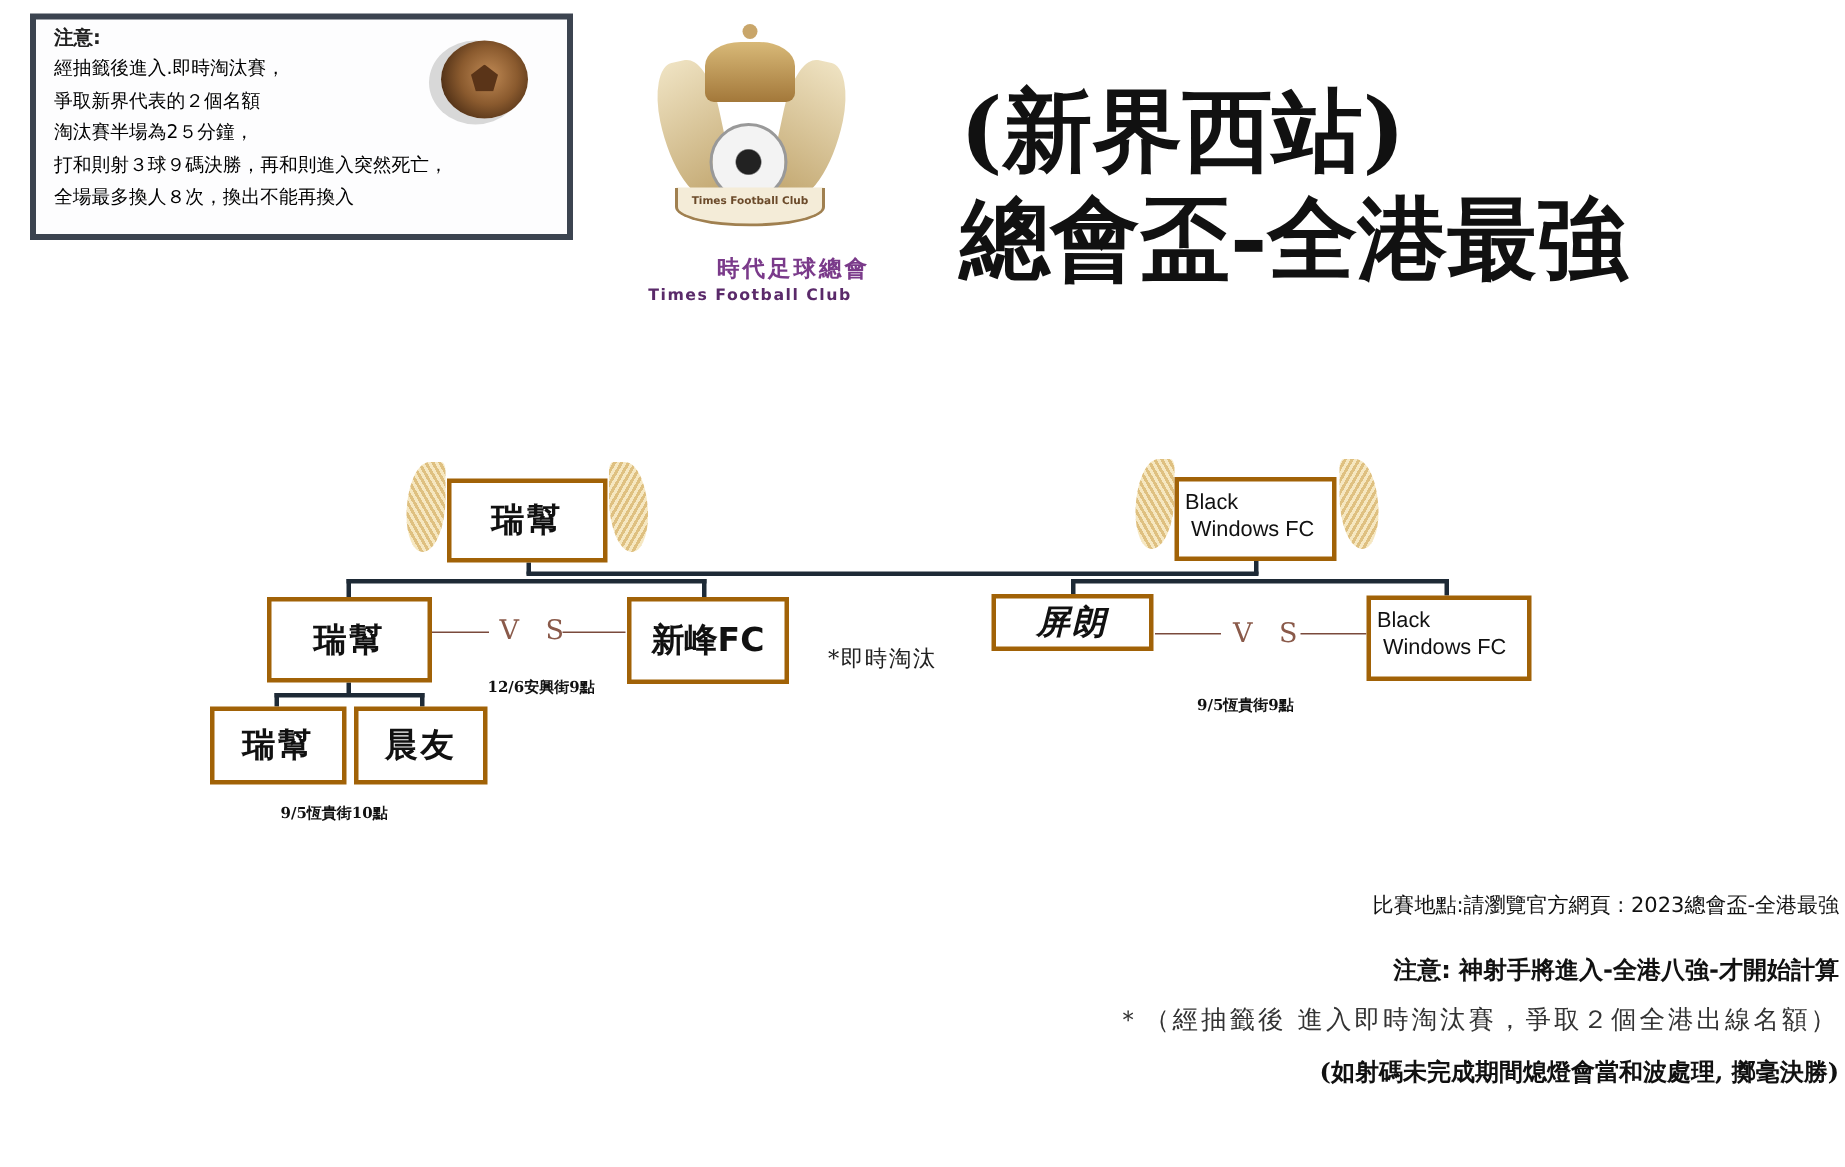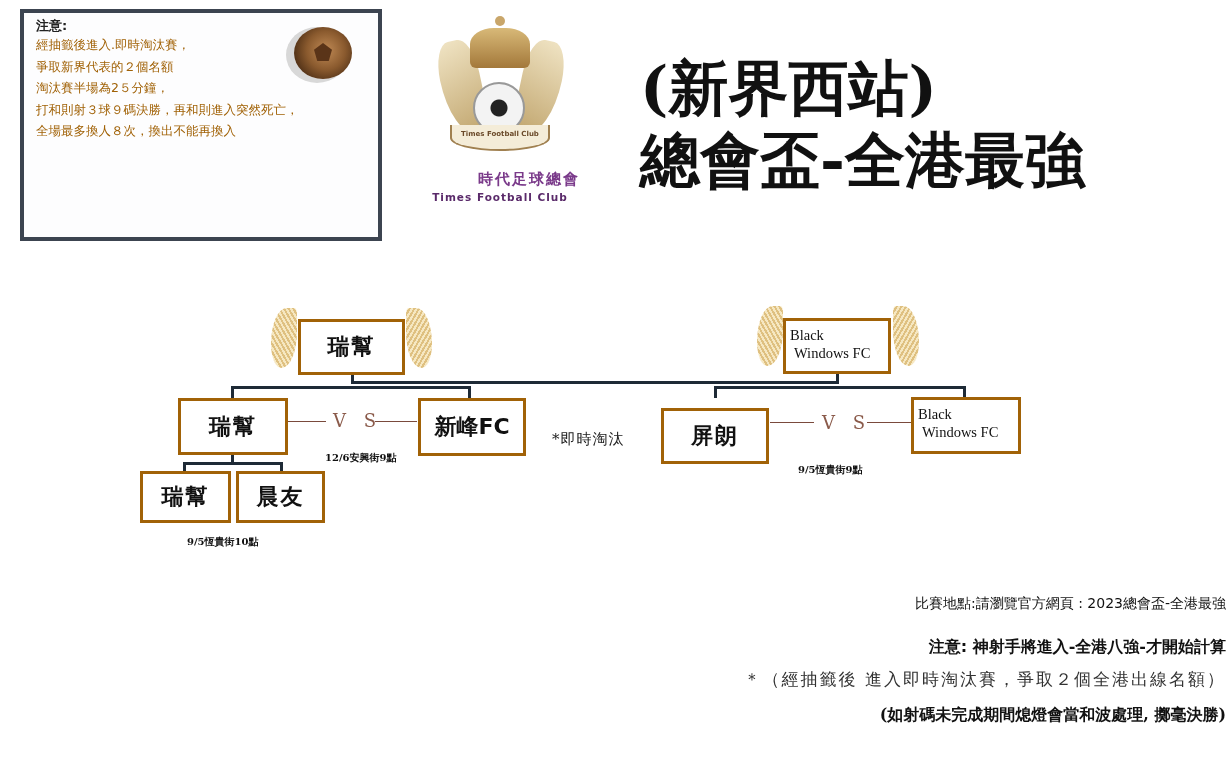--- a/index.html
+++ b/index.html
@@ -1,24 +1,24 @@
 <!DOCTYPE html>
 <html><head>
 <meta charset="utf-8">
 <style>
   * { box-sizing: border-box; margin: 0; padding: 0; }
   html, body { width: 1230px; height: 778px; background: #ffffff; overflow: hidden; }
   body { position: relative; font-family: "DejaVu Sans", "Liberation Sans", sans-serif; color: #111; }
 
   .notice {
-    position: absolute; left: 20px; top: 9px; width: 362px; height: 232px;
+    position: absolute; left: 20px; top: 9px; width: 362px; height: 151px;
     border: 4px solid #3c4450; background: #fdfdfe; padding: 4px 0 0 12px;
   }
   .notice .title { font-size: 13px; font-weight: bold; line-height: 17px; color: #222; }
-  .notice .line { font-size: 12.5px; line-height: 21.5px; color: #a16207; white-space: nowrap; }
+  .notice .line { font-size: 12.5px; line-height: 21.5px; color: #000000; white-space: nowrap; }
   .notice .ball {
     position: absolute; left: 270px; top: 14px; width: 58px; height: 52px; border-radius: 50%;
     background: radial-gradient(circle at 55% 45%, #c08a55 0%, #8a5a2e 45%, #4a2c14 80%);
     box-shadow: -6px 2px 0 2px #d8d8d8;
   }
   .notice .ball::before {
     content: ""; position: absolute; left: 20px; top: 16px; width: 18px; height: 18px;
     background: #5a3418; clip-path: polygon(50% 0, 100% 38%, 82% 100%, 18% 100%, 0 38%);
   }
 
@@ -43,21 +43,21 @@
   .main-title { position: absolute; left: 640px; top: 52px; font-family: "DejaVu Serif", "Liberation Serif", serif;
     font-size: 60px; line-height: 72px; font-weight: bold; color: #111; white-space: nowrap; }
 
   .line-h, .line-v { position: absolute; background: #1e2a36; }
 
   .box { position: absolute; border: 3px solid #a16207; background: #fff;
     display: flex; align-items: center; justify-content: center; font-weight: bold; color: #111; }
   .box.cn { font-size: 22px; letter-spacing: 2px; }
   .box.en { font-family: "Liberation Sans", sans-serif; font-weight: normal; font-size: 14.5px; line-height: 18px;
     justify-content: flex-start; align-items: flex-start; padding: 5px 0 0 4px; }
-  .box.en span { display: block; font-family: Liberation Serif, serif; }
+  .box.en span { display: block; }
   .box.en .l2 { padding-left: 4px; }
   .box.fc { font-size: 22px; font-family: "DejaVu Sans", sans-serif; }
 
   .laurel { position: absolute; width: 26px; height: 60px; border-radius: 60% 10% 60% 40%;
     background: repeating-linear-gradient(60deg, #d9b56a 0 2px, #f4e3b6 2px 4px); opacity: .85; }
 
   .vs-line { position: absolute; height: 1px; background: #7a4a3c; }
   .vs { position: absolute; font-family: "DejaVu Serif", "Liberation Serif", serif; font-size: 18px; color: #8a5a4a; letter-spacing: 6px; }
 
   .venue { position: absolute; font-family: "DejaVu Serif", "Liberation Serif", serif; font-size: 10px; font-weight: bold; color: #111; white-space: nowrap; }
@@ -131,21 +131,21 @@
 <div class="vs-line" style="left:375px;top:421px;width:42px;"></div>
 <div class="box fc" style="left:418px;top:398px;width:108px;height:58px;">新峰FC</div>
 <div class="venue" style="left:325px;top:451px;">12/6安興街9點</div>
 
 <div class="box cn" style="left:140px;top:471px;width:91px;height:52px;">瑞幫</div>
 <div class="box cn" style="left:236px;top:471px;width:89px;height:52px;">晨友</div>
 <div class="venue" style="left:187px;top:535px;">9/5恆貴街10點</div>
 
 <div class="knockout">*即時淘汰</div>
 
-<div class="box cn" style="left:661px;top:408px;width:108px;height:56px;">屏朗</div>
+<div class="box cn" style="left:661px;top:396px;width:108px;height:38px;font-style:italic;">屏朗</div>
 <div class="vs-line" style="left:770px;top:422px;width:44px;"></div>
 <div class="vs" style="left:822px;top:412px;">V S</div>
 <div class="vs-line" style="left:867px;top:422px;width:44px;"></div>
 <div class="box en" style="left:911px;top:397px;width:110px;height:57px;">
   <div>
     <span>Black</span>
     <span class="l2">Windows FC</span>
   </div>
 </div>
 <div class="venue" style="left:798px;top:463px;">9/5恆貴街9點</div>

